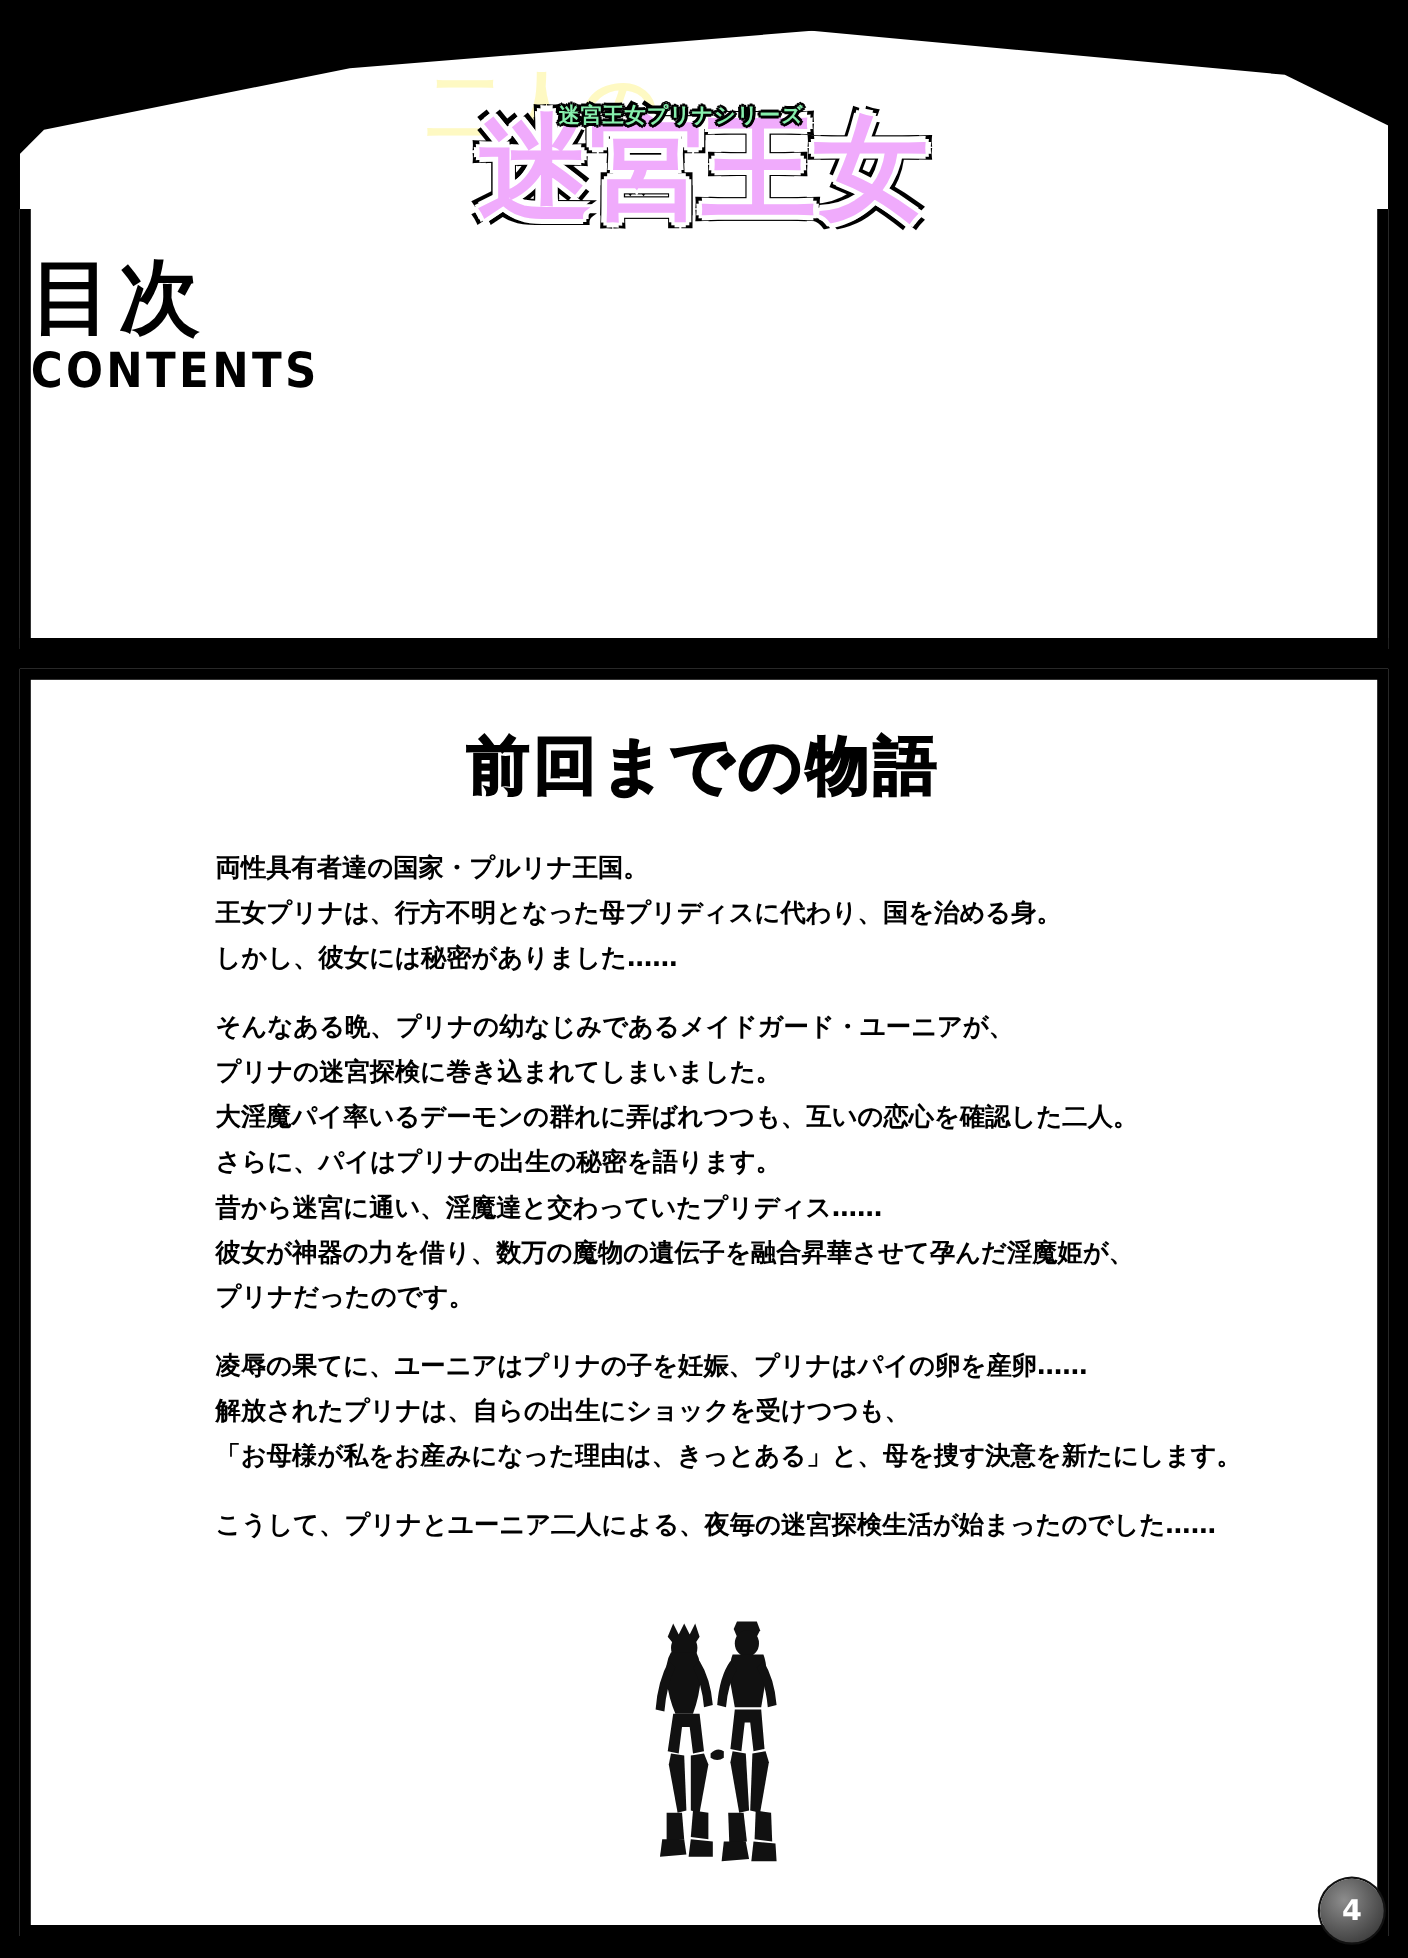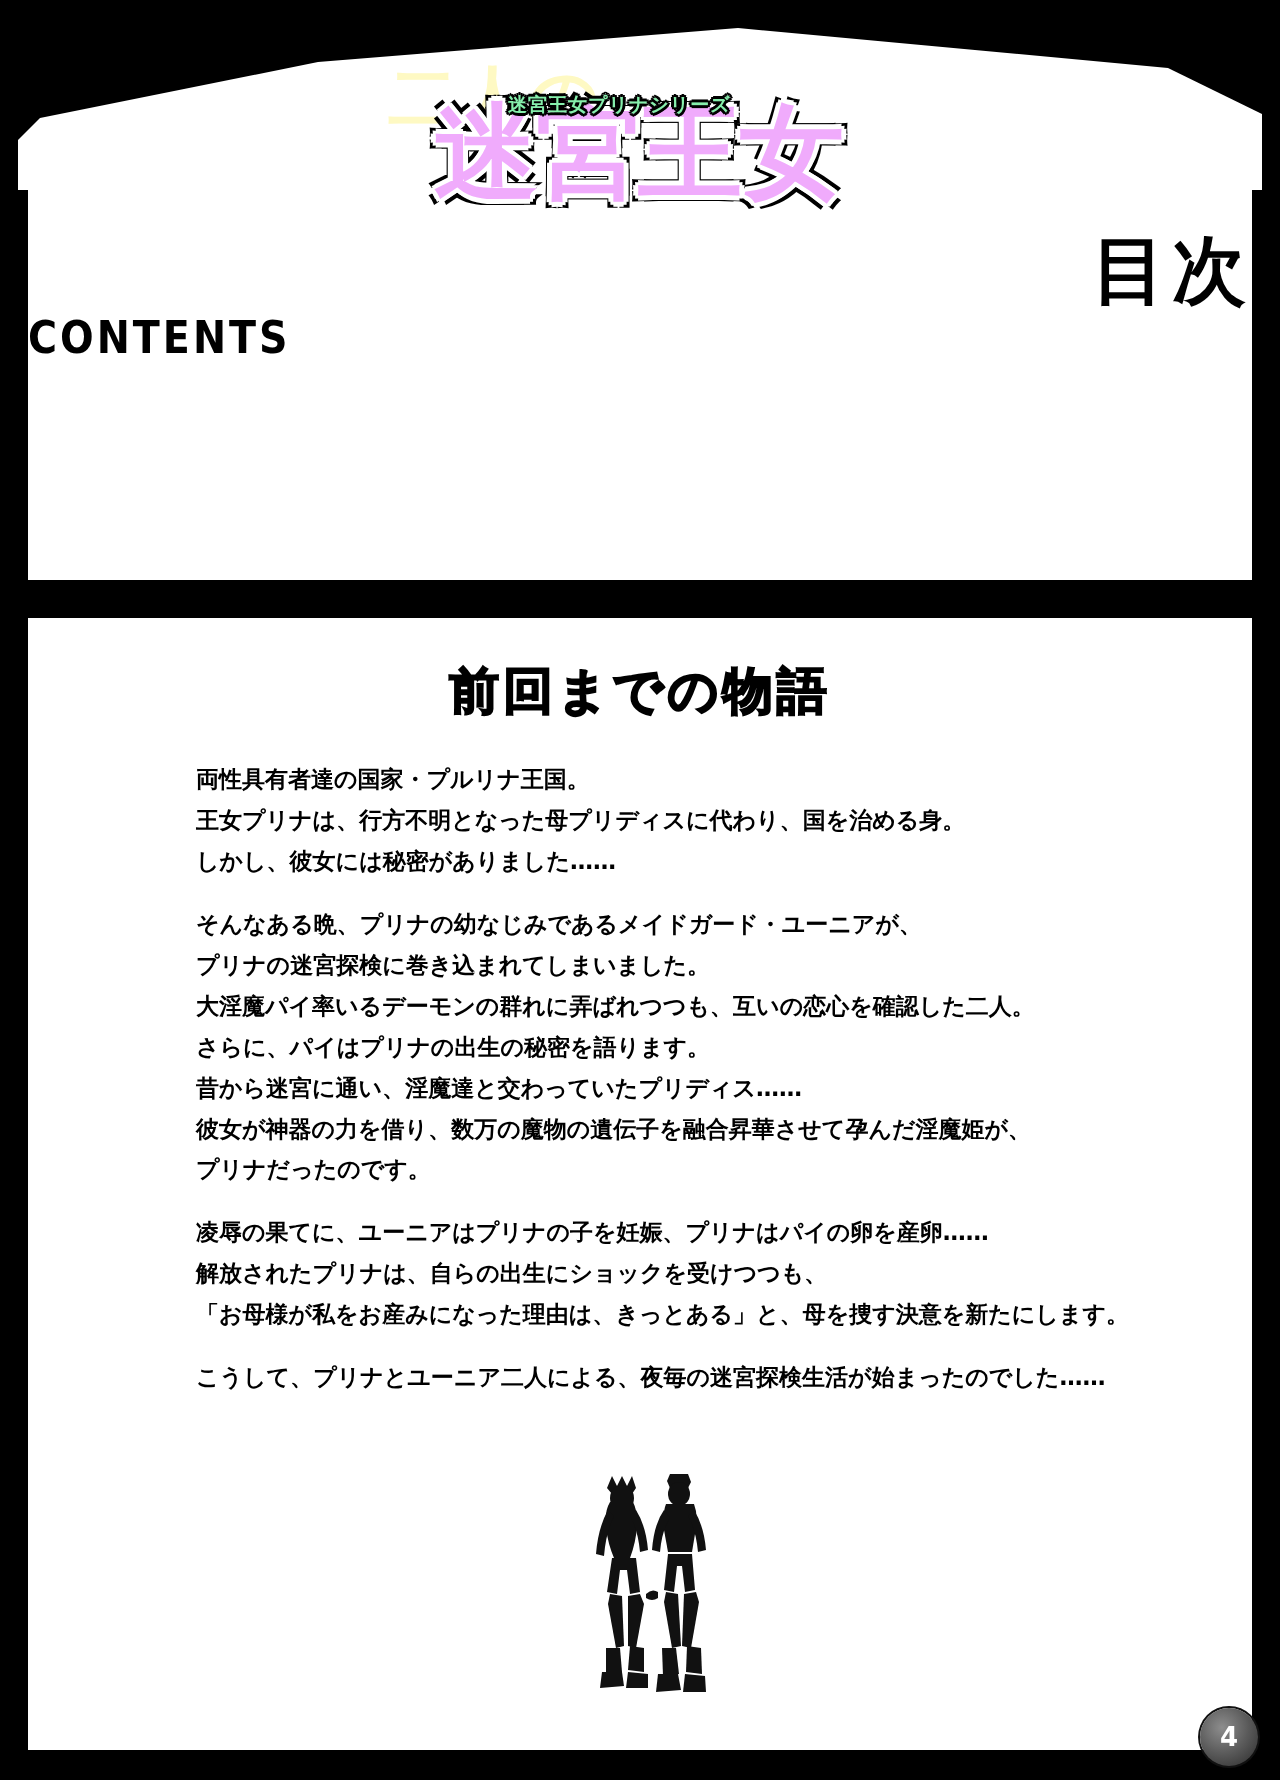--- a/index.html
+++ b/index.html
@@ -43,40 +43,40 @@
   }
 
   
   .contents-panel{
     position:absolute;left:18px;top:190px;width:1244px;height:400px;
     background:#fff;
     border-left:10px solid #000;border-right:10px solid #000;border-bottom:10px solid #000;
     box-sizing:border-box;
   }
   .toc-title{
-    text-align:right;font-size:74px;font-weight:bold;line-height:1.05;
+    text-align:left;font-size:74px;font-weight:bold;line-height:1.05;
     margin-top:42px;letter-spacing:6px;
   }
   .toc-title-en{
     font-size:44px;font-weight:bold;letter-spacing:3px;
     margin-top:2px;font-family:"DejaVu Sans Condensed","Liberation Sans",sans-serif;
   }
   .toc-list{
     margin:40px 0 0 390px;font-size:21px;line-height:1.62;font-weight:bold;
   }
   .toc-list div{white-space:pre;}
   .toc-indent{padding-left:26px;}
 
   
   .story-panel{
     position:absolute;left:18px;top:608px;width:1244px;height:1152px;
     background:#fff;border:10px solid #000;box-sizing:border-box;
   }
   .story-title{
-    text-align:center;font-size:50px;font-weight:bold;letter-spacing:4px;
+    text-align:center;font-size:57px;font-weight:bold;letter-spacing:4px;
     margin-top:40px;
     -webkit-text-stroke:2px #000;
   }
   .story-body{
     margin:34px 0 0 168px;font-size:23px;line-height:1.78;font-weight:bold;
   }
   .story-body p{margin:0 0 22px 0;white-space:pre-line;}
 
   
   .silhouette{

